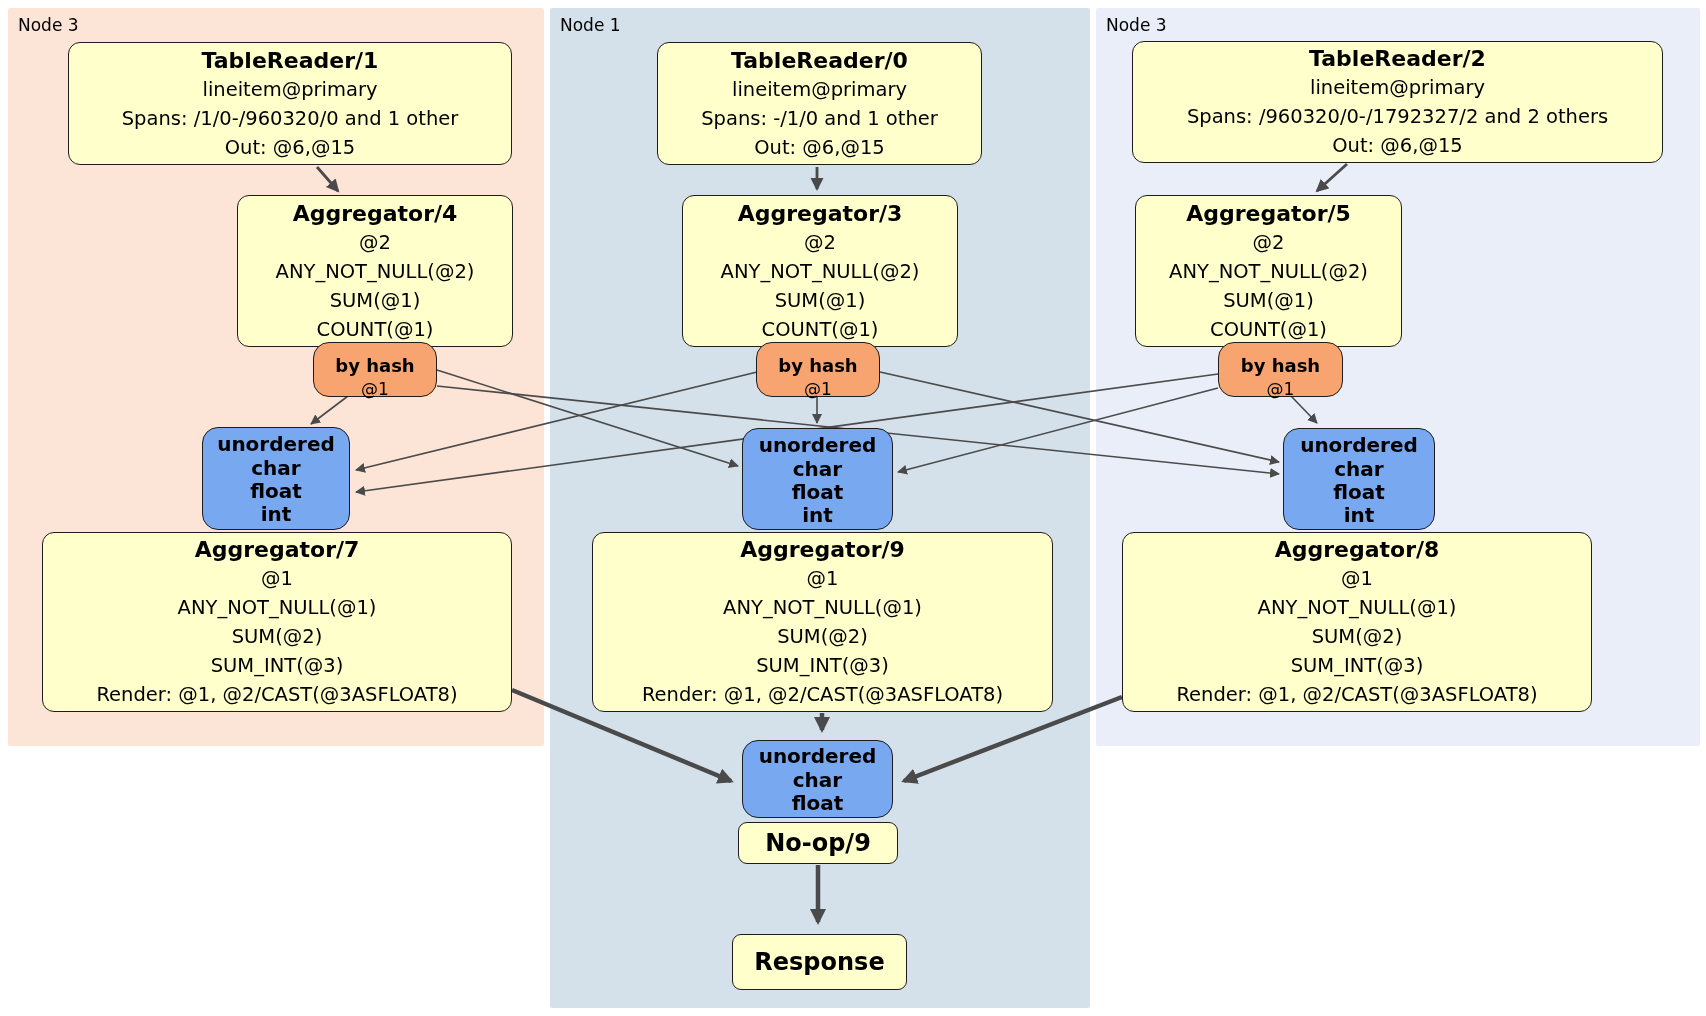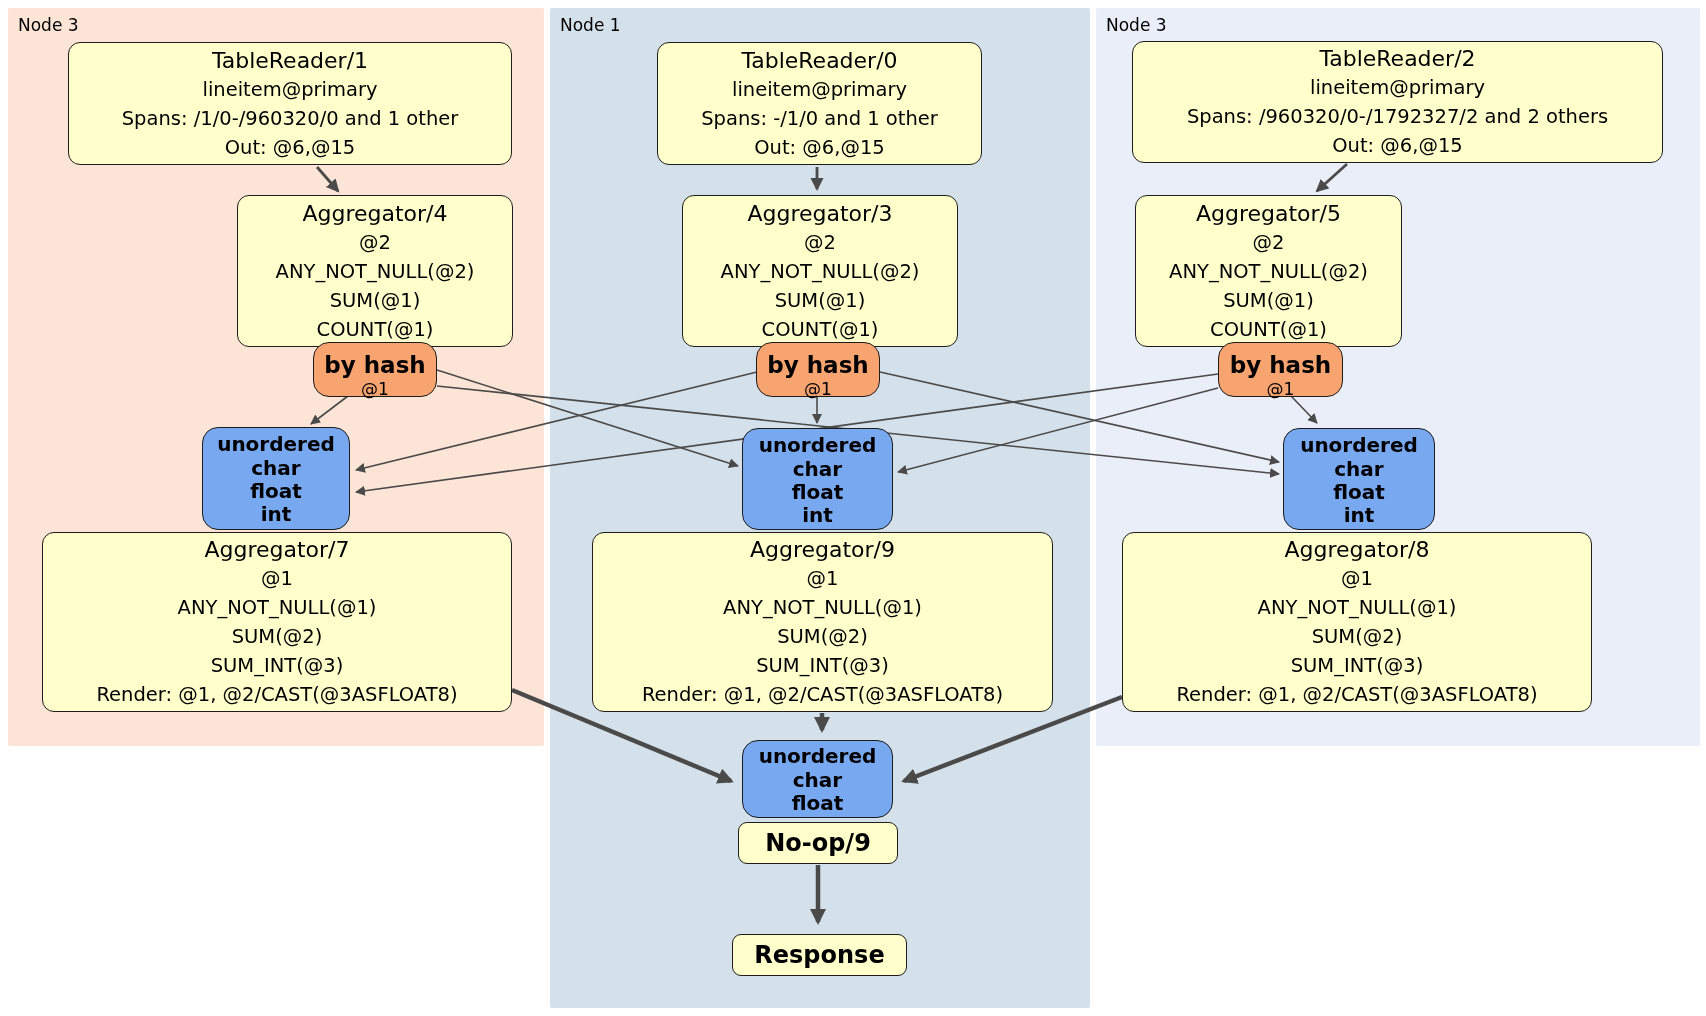--- a/index.html
+++ b/index.html
@@ -11,24 +11,24 @@
   .region { position:absolute; border-radius:2px; z-index:0; }
   .region-n3 { left:8px;   top:8px; width:536px; height:738px; background:#fce4d6; }
   .region-n1 { left:550px; top:8px; width:540px; height:1000px; background:#d4e1ea; }
   .region-n2 { left:1096px;top:8px; width:604px; height:738px; background:#e9eef8; }
   .region-label { position:absolute; left:10px; top:7px; font-size:17px; }
   svg.edges { position:absolute; left:0; top:0; z-index:1; }
   .box { position:absolute; z-index:2; display:flex; flex-direction:column;
          justify-content:center; align-items:center; text-align:center;
          box-sizing:border-box; }
   .proc { background:#ffffcc; border:1.6px solid #1d1d1d; border-radius:12px; }
-  .proc .t { font-weight:normal; font-size:22px; line-height:29px; white-space:nowrap;text-align:center; }
+  .proc .t { font-weight:bold; font-size:22px; line-height:29px; white-space:nowrap;text-align:center; }
   .proc .l { font-size:19.5px; line-height:29px; white-space:nowrap; }
   .router { background:#f7a470; border:1.6px solid #1d1d1d; border-radius:16px; }
-  .router .t { font-weight:bold; font-size:23px; line-height:25px;margin-top:14px; }
+  .router .t { font-weight:bold; font-size:18px; line-height:25px;margin-top:14px; }
   .router .l { font-size:17px; line-height:22px; }
   .sync { background:#78a8f0; border:1.6px solid #1d1d1d; border-radius:16px; }
   .sync .t { font-weight:bold; font-size:20px; line-height:26px; }
   .sync .l { font-size:20px; line-height:23px;font-weight:bold; }
   .pill { background:#ffffcc; border:1.8px solid #1d1d1d; border-radius:9px; }
   .pill .t { font-weight:bold; font-size:24px; line-height:26px; white-space:nowrap;text-align:center; }
 </style>
 </head>
 <body>
 
@@ -180,17 +180,17 @@
   </div>
 
   <div class="box sync" style="left:742px;top:740px;width:151px;height:78px;">
     <div class="t">unordered</div>
     <div class="l">char</div>
     <div class="l">float</div>
   </div>
   <div class="box pill" style="left:738px;top:822px;width:160px;height:42px;">
     <div class="t">No-op/9</div>
   </div>
-  <div class="box pill" style="left:732px;top:934px;width:175px;height:42px;">
+  <div class="box pill" style="left:732px;top:934px;width:175px;height:56px;">
     <div class="t">Response</div>
   </div>
 
 </div>
 
 </body></html>

